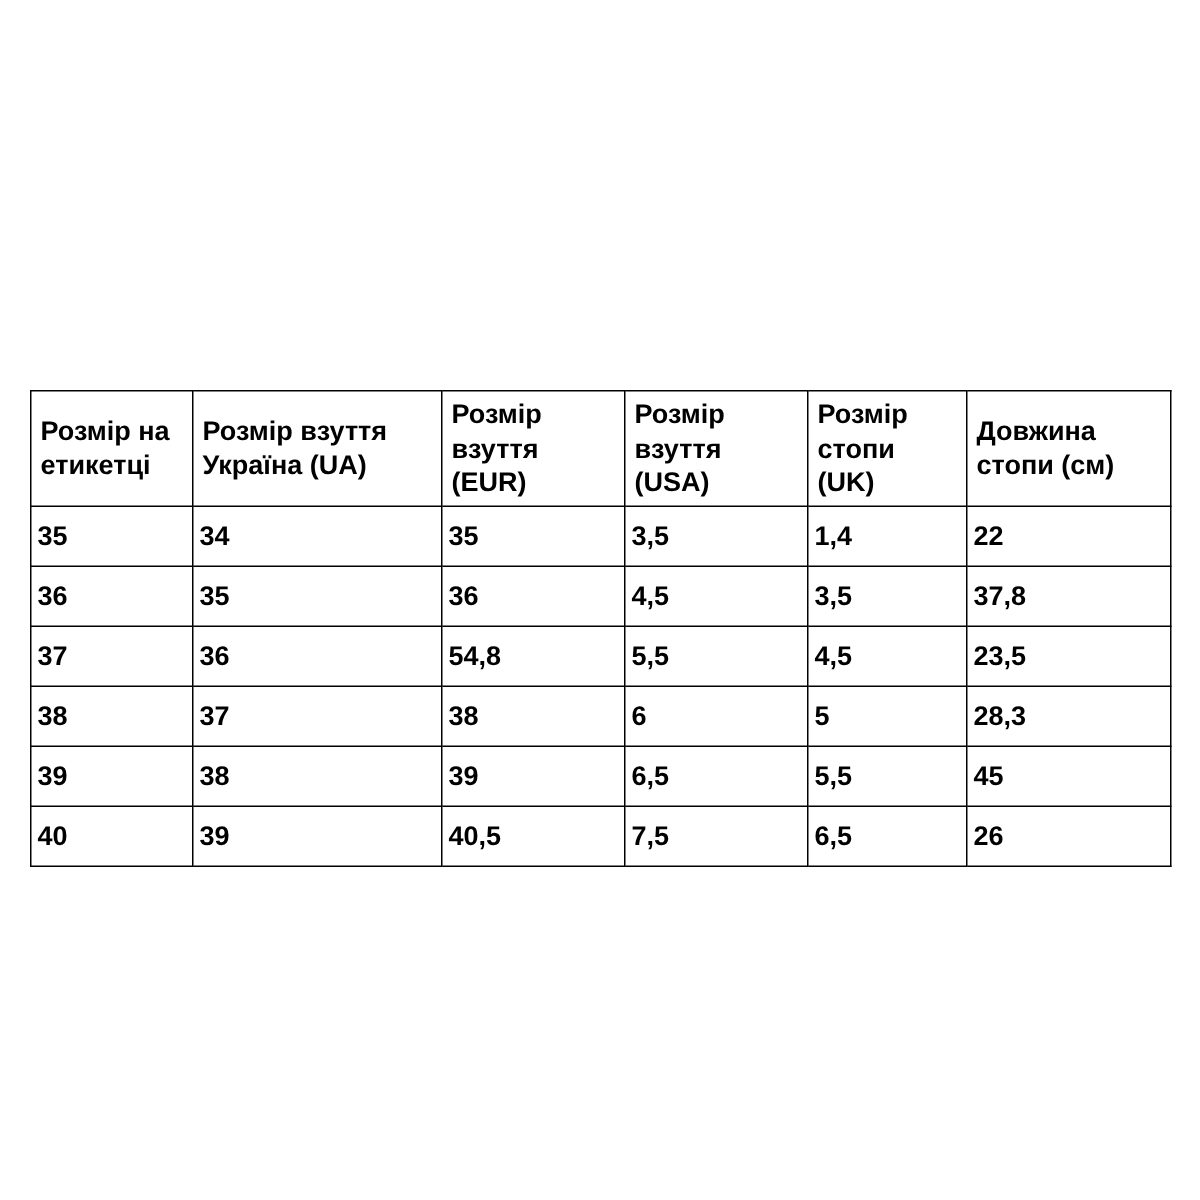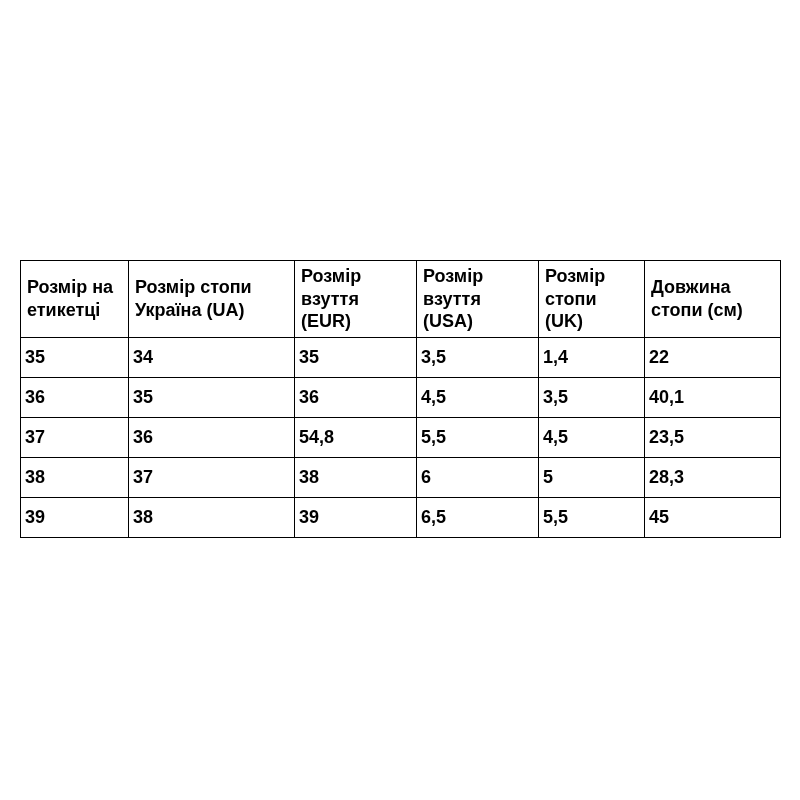--- a/index.html
+++ b/index.html
@@ -65,21 +65,21 @@
       <col class="c0">
         <col class="c1">
         <col class="c2">
         <col class="c3">
         <col class="c4">
         <col class="c5">
     </colgroup>
     <thead>
       <tr>
         <th>Розмір на етикетці</th>
-        <th>Розмір стопи Україна (UA)</th>
+        <th>Розмір взуття Україна (UA)</th>
         <th>Розмір взуття (EUR)</th>
         <th>Розмір взуття (USA)</th>
         <th>Розмір стопи (UK)</th>
         <th>Довжина стопи (см)</th>
       </tr>
     </thead>
     <tbody>
       <tr>
         <td class="label-col">35</td>
         <td>34</td>
@@ -87,21 +87,21 @@
         <td>3,5</td>
         <td>1,4</td>
         <td>22</td>
       </tr>
       <tr>
         <td class="label-col">36</td>
         <td>35</td>
         <td>36</td>
         <td>4,5</td>
         <td>3,5</td>
-        <td>40,1</td>
+        <td>37,8</td>
       </tr>
       <tr>
         <td class="label-col">37</td>
         <td>36</td>
         <td>54,8</td>
         <td>5,5</td>
         <td>4,5</td>
         <td>23,5</td>
       </tr>
       <tr>
@@ -113,15 +113,23 @@
         <td>28,3</td>
       </tr>
       <tr>
         <td class="label-col">39</td>
         <td>38</td>
         <td>39</td>
         <td>6,5</td>
         <td>5,5</td>
         <td>45</td>
       </tr>
+      <tr>
+        <td class="label-col">40</td>
+        <td>39</td>
+        <td>40,5</td>
+        <td>7,5</td>
+        <td>6,5</td>
+        <td>26</td>
+      </tr>
     </tbody>
   </table>
 </div>
 
 </body></html>

